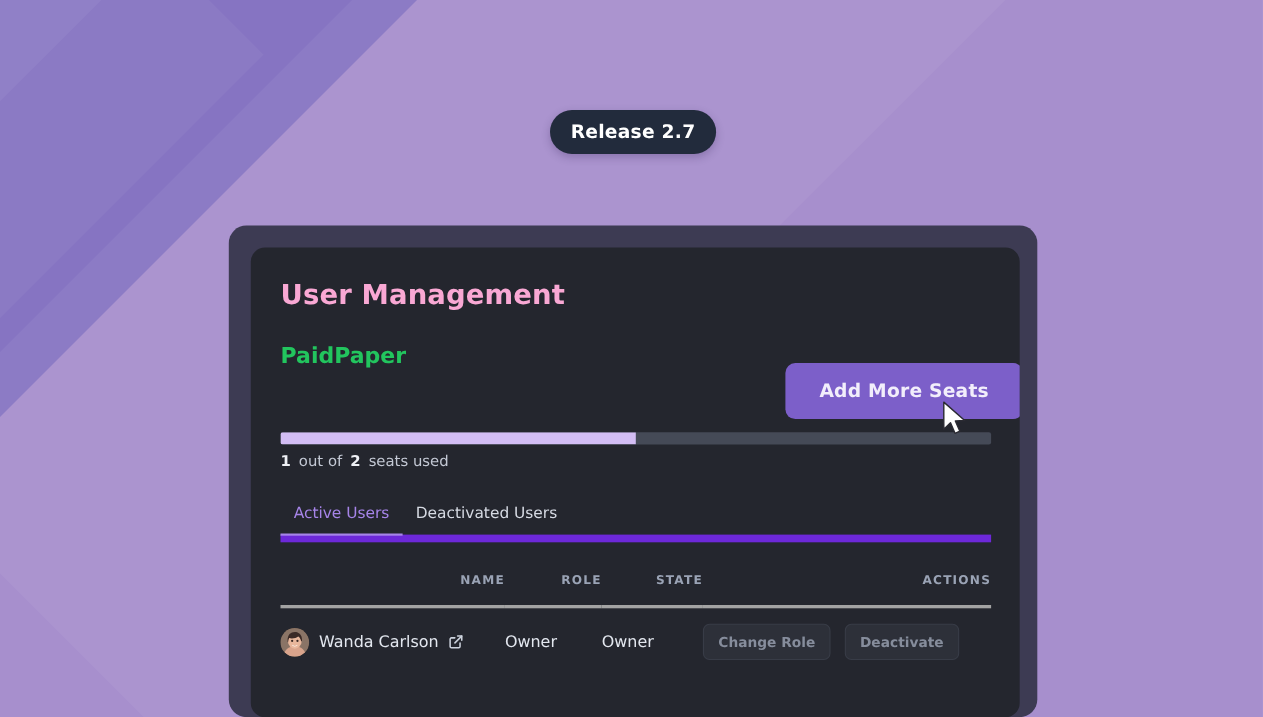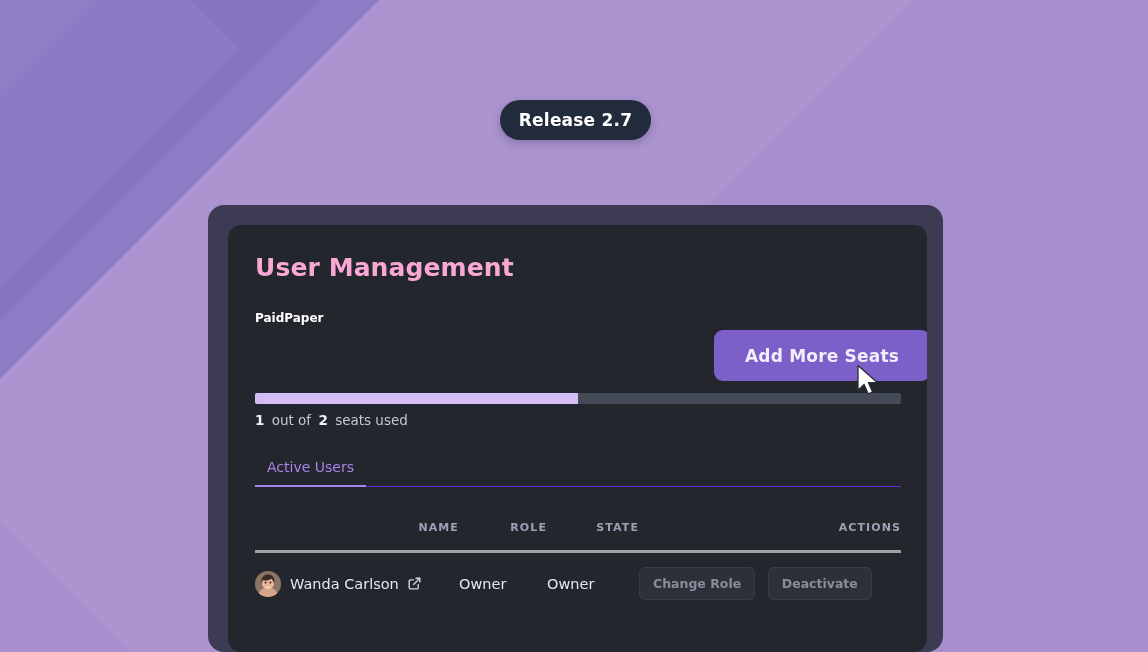--- a/index.html
+++ b/index.html
@@ -105,22 +105,22 @@
 
   #page-title {
     color: #f9a8d4;
     font-size: 25px;
     font-weight: bold;
     letter-spacing: 0.1px;
   }
 
   #org-name {
     margin-top: 29px;
-    color: #ffffff;
-    font-size: 12px;
+    color: #22c55e;
+    font-size: 20px;
     font-weight: bold;
   }
 
   
   #add-seats-button {
     position: absolute;
     left: 486px; top: 105px;
     width: 216px; height: 51px;
     background: #7c5fc9;
     border: none;
@@ -161,21 +161,21 @@
   }
   #seats-caption .w { display: inline-block; width: 3px; }
 
   
   #tabs {
     position: absolute;
     left: 27px; top: 234px;
     width: 646px;
     display: flex;
     align-items: flex-end;
-    border-bottom: 1px solid #6d28d9;
+    border-bottom: 7px solid #6d28d9;
   }
   .tab {
     padding: 0 12px 11px 12px;
     font-size: 14px;
     background: none;
     border: none;
     font-family: "DejaVu Sans", "Liberation Sans", sans-serif;
     cursor: pointer;
     position: relative;
   }
@@ -284,20 +284,21 @@
 
       <div id="seats-caption">
         <span class="num">1</span><span class="w"></span>
         <span>out of</span><span class="w"></span>
         <span class="num">2</span><span class="w"></span>
         <span>seats used</span>
       </div>
 
       <div id="tabs">
         <button class="tab active">Active Users</button>
+        <button class="tab inactive">Deactivated Users</button>
       </div>
 
       <table id="user-table">
         <thead>
           <tr>
             <th class="col-name">NAME</th>
             <th class="col-role">ROLE</th>
             <th class="col-state">STATE</th>
             <th class="col-actions">ACTIONS</th>
           </tr>

